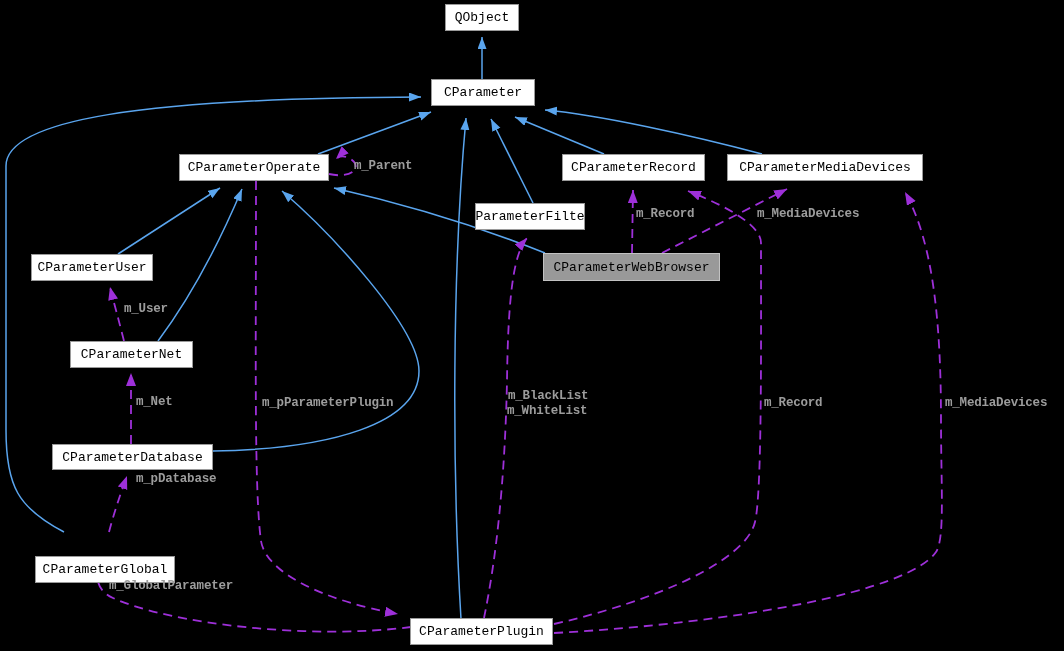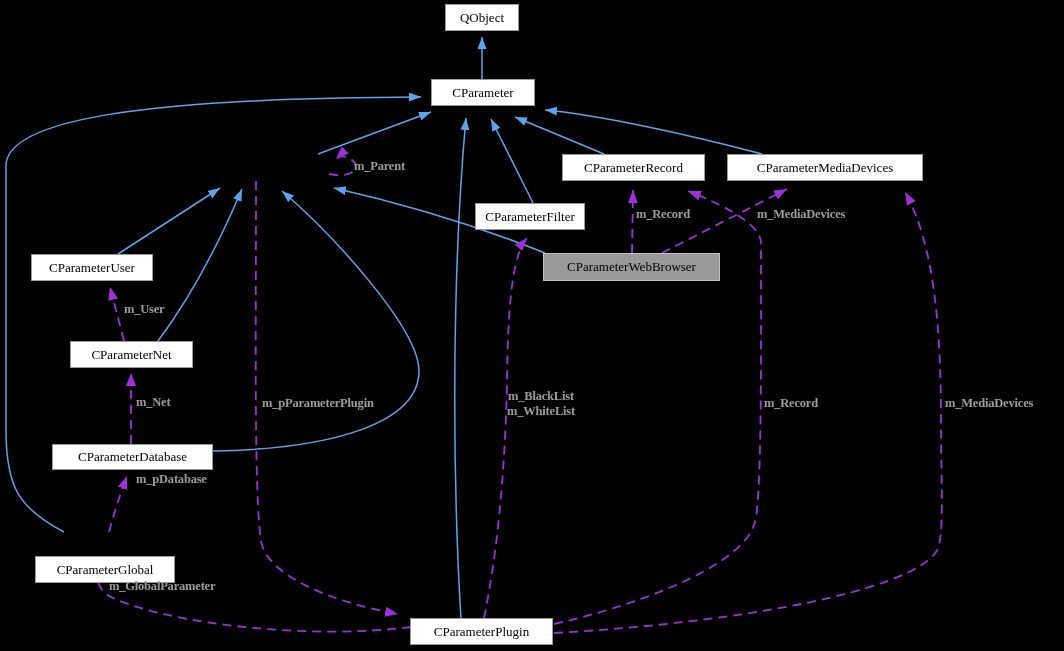--- a/index.html
+++ b/index.html
@@ -2,21 +2,21 @@
 <html style="--bg: #000000; --inherit: #5aa5ee; --usage: #9e30d9; --label: #9c9c9c; --node_fill: #ffffff; --node_border: #9a9a9a; --node_text: #000000; --current_fill: #999999; --current_border: #c2c2c2;"><head>
 <meta charset="utf-8">
 <style>
   :root{
     --bg:#000000; --inherit:#5aa5ee; --usage:#9e30d9; --label:#9c9c9c;
     --node_fill:#ffffff; --node_border:#9a9a9a; --node_text:#000000;
     --current_fill:#999999; --current_border:#c2c2c2;
   }
   html,body{margin:0;padding:0;background:var(--bg);}
   #canvas{position:relative;width:1064px;height:651px;background:var(--bg);
-    font-family:Liberation Serif, serif;overflow:hidden;}
+    font-family:Liberation Mono, monospace;overflow:hidden;}
   #edges{position:absolute;left:0;top:0;}
   .e-i{fill:none;stroke:var(--inherit);stroke-width:1.5;}
   .e-u{fill:none;stroke:var(--usage);stroke-width:1.8;stroke-dasharray:9 6;}
   .mk-i{fill:var(--inherit);}
   .mk-u{fill:var(--usage);}
   .node{position:absolute;background:var(--node_fill);border:1.5px solid var(--node_border);
     color:var(--node_text);font-size:13px;display:flex;align-items:center;justify-content:center;
     white-space:nowrap;box-sizing:border-box;}
   .node.current{background:var(--current_fill);border-color:var(--current_border);text-align:right;}
   .elabel{position:absolute;color:var(--label);font-size:12.5px;font-weight:bold;
@@ -57,20 +57,21 @@
     <path class="e-u" marker-end="url(#arr-u)" d="M256,181 C256,350 254,490 261,541 C266,573 325,601 398,614"></path>
     <path class="e-u" marker-end="url(#arr-u)" d="M632,253 L633,190"></path>
     <path class="e-u" marker-end="url(#arr-u)" d="M662,253 L787,189"></path>
     <path class="e-u" marker-end="url(#arr-u)" d="M554,624 C655,601 746,561 755,522 C762,493 761,350 761,243 C761,225 726,206 688,191"></path>
     <path class="e-u" marker-end="url(#arr-u)" d="M554,633 C735,623 908,592 936,552 C945,539 941,486 941,421 C941,321 933,242 905,192"></path>
     <path class="e-u" marker-end="url(#arr-u)" d="M484,618 C496,560 505,480 507,381 C508,300 513,254 527,238"></path>
   </svg>
 
   <div class="node" style="left:445px;top:4px;width:74px;height:27px;">QObject</div>
   <div class="node" style="left:431px;top:79px;width:104px;height:27px;">CParameter</div>
+  <div class="node" style="left:179px;top:154px;width:150px;height:27px;">CParameterOperate</div>
   <div class="node" style="left:562px;top:154px;width:143px;height:27px;">CParameterRecord</div>
   <div class="node" style="left:727px;top:154px;width:196px;height:27px;">CParameterMediaDevices</div>
   <div class="node" style="left:475px;top:203px;width:110px;height:27px;">CParameterFilter</div>
   <div class="node current" style="left:543px;top:253px;width:177px;height:28px;">CParameterWebBrowser</div>
   <div class="node" style="left:31px;top:254px;width:122px;height:27px;">CParameterUser</div>
   <div class="node" style="left:70px;top:341px;width:123px;height:27px;">CParameterNet</div>
   <div class="node" style="left:52px;top:444px;width:161px;height:26px;">CParameterDatabase</div>
   <div class="node" style="left:35px;top:532px;width:140px;height:27px;margin-top:24px;">CParameterGlobal</div>
   <div class="node" style="left:410px;top:618px;width:143px;height:27px;">CParameterPlugin</div>
 

